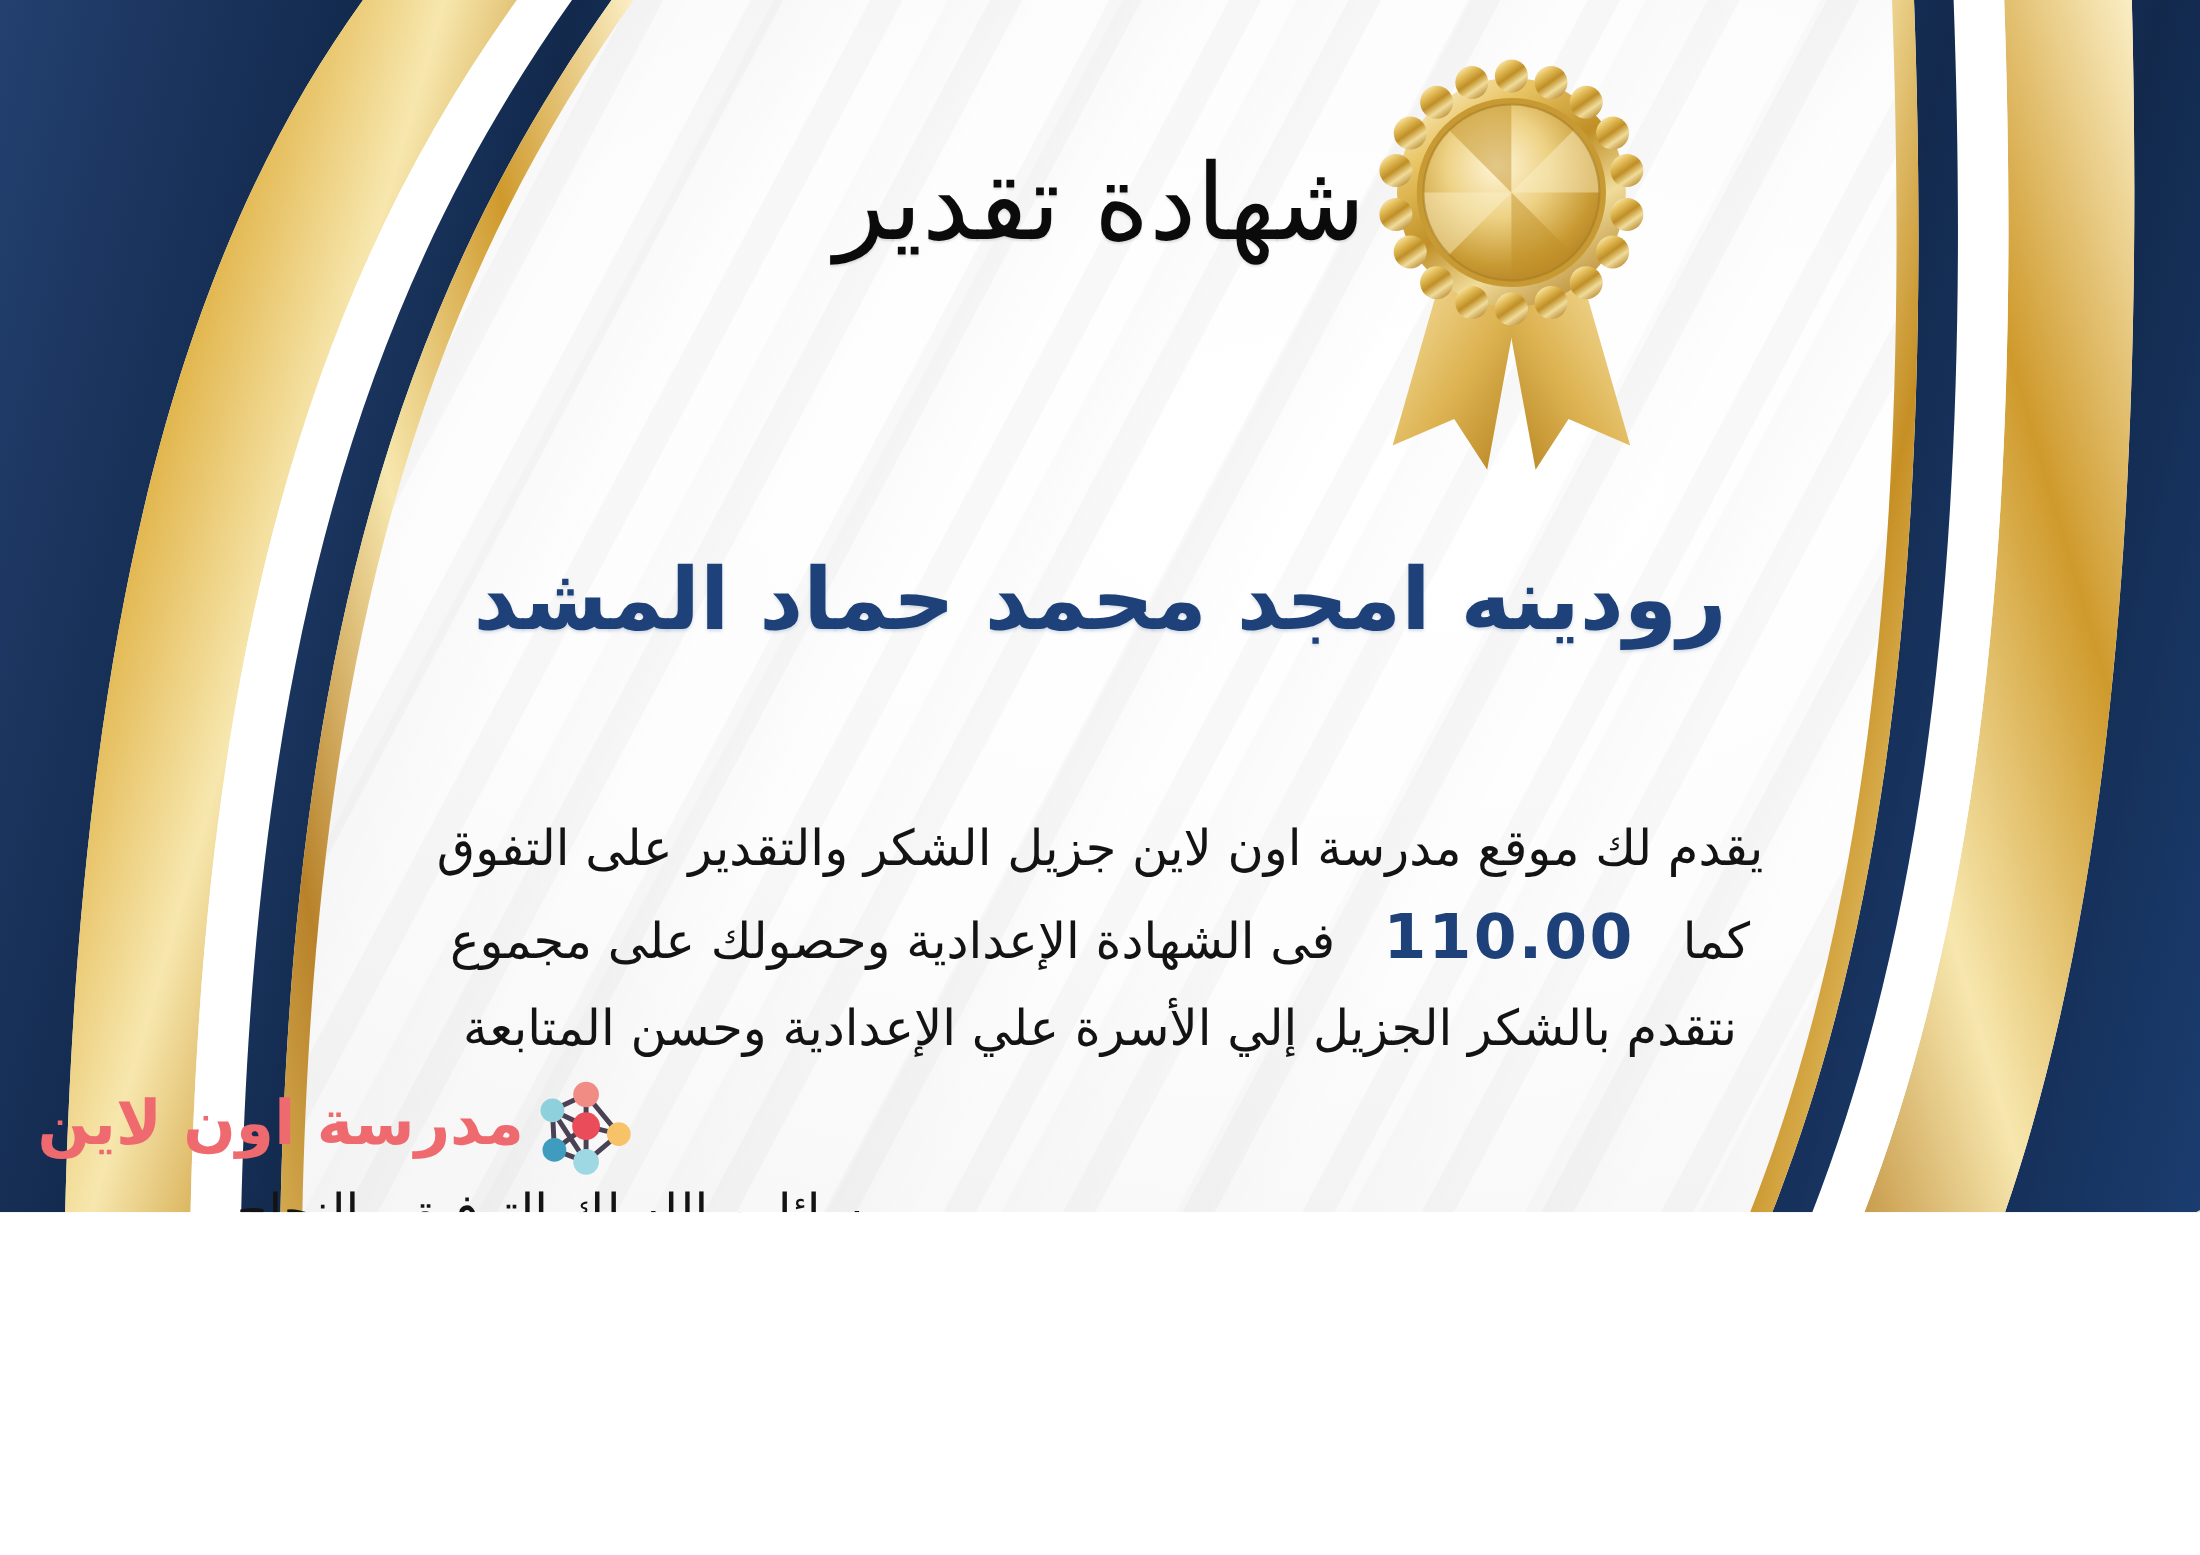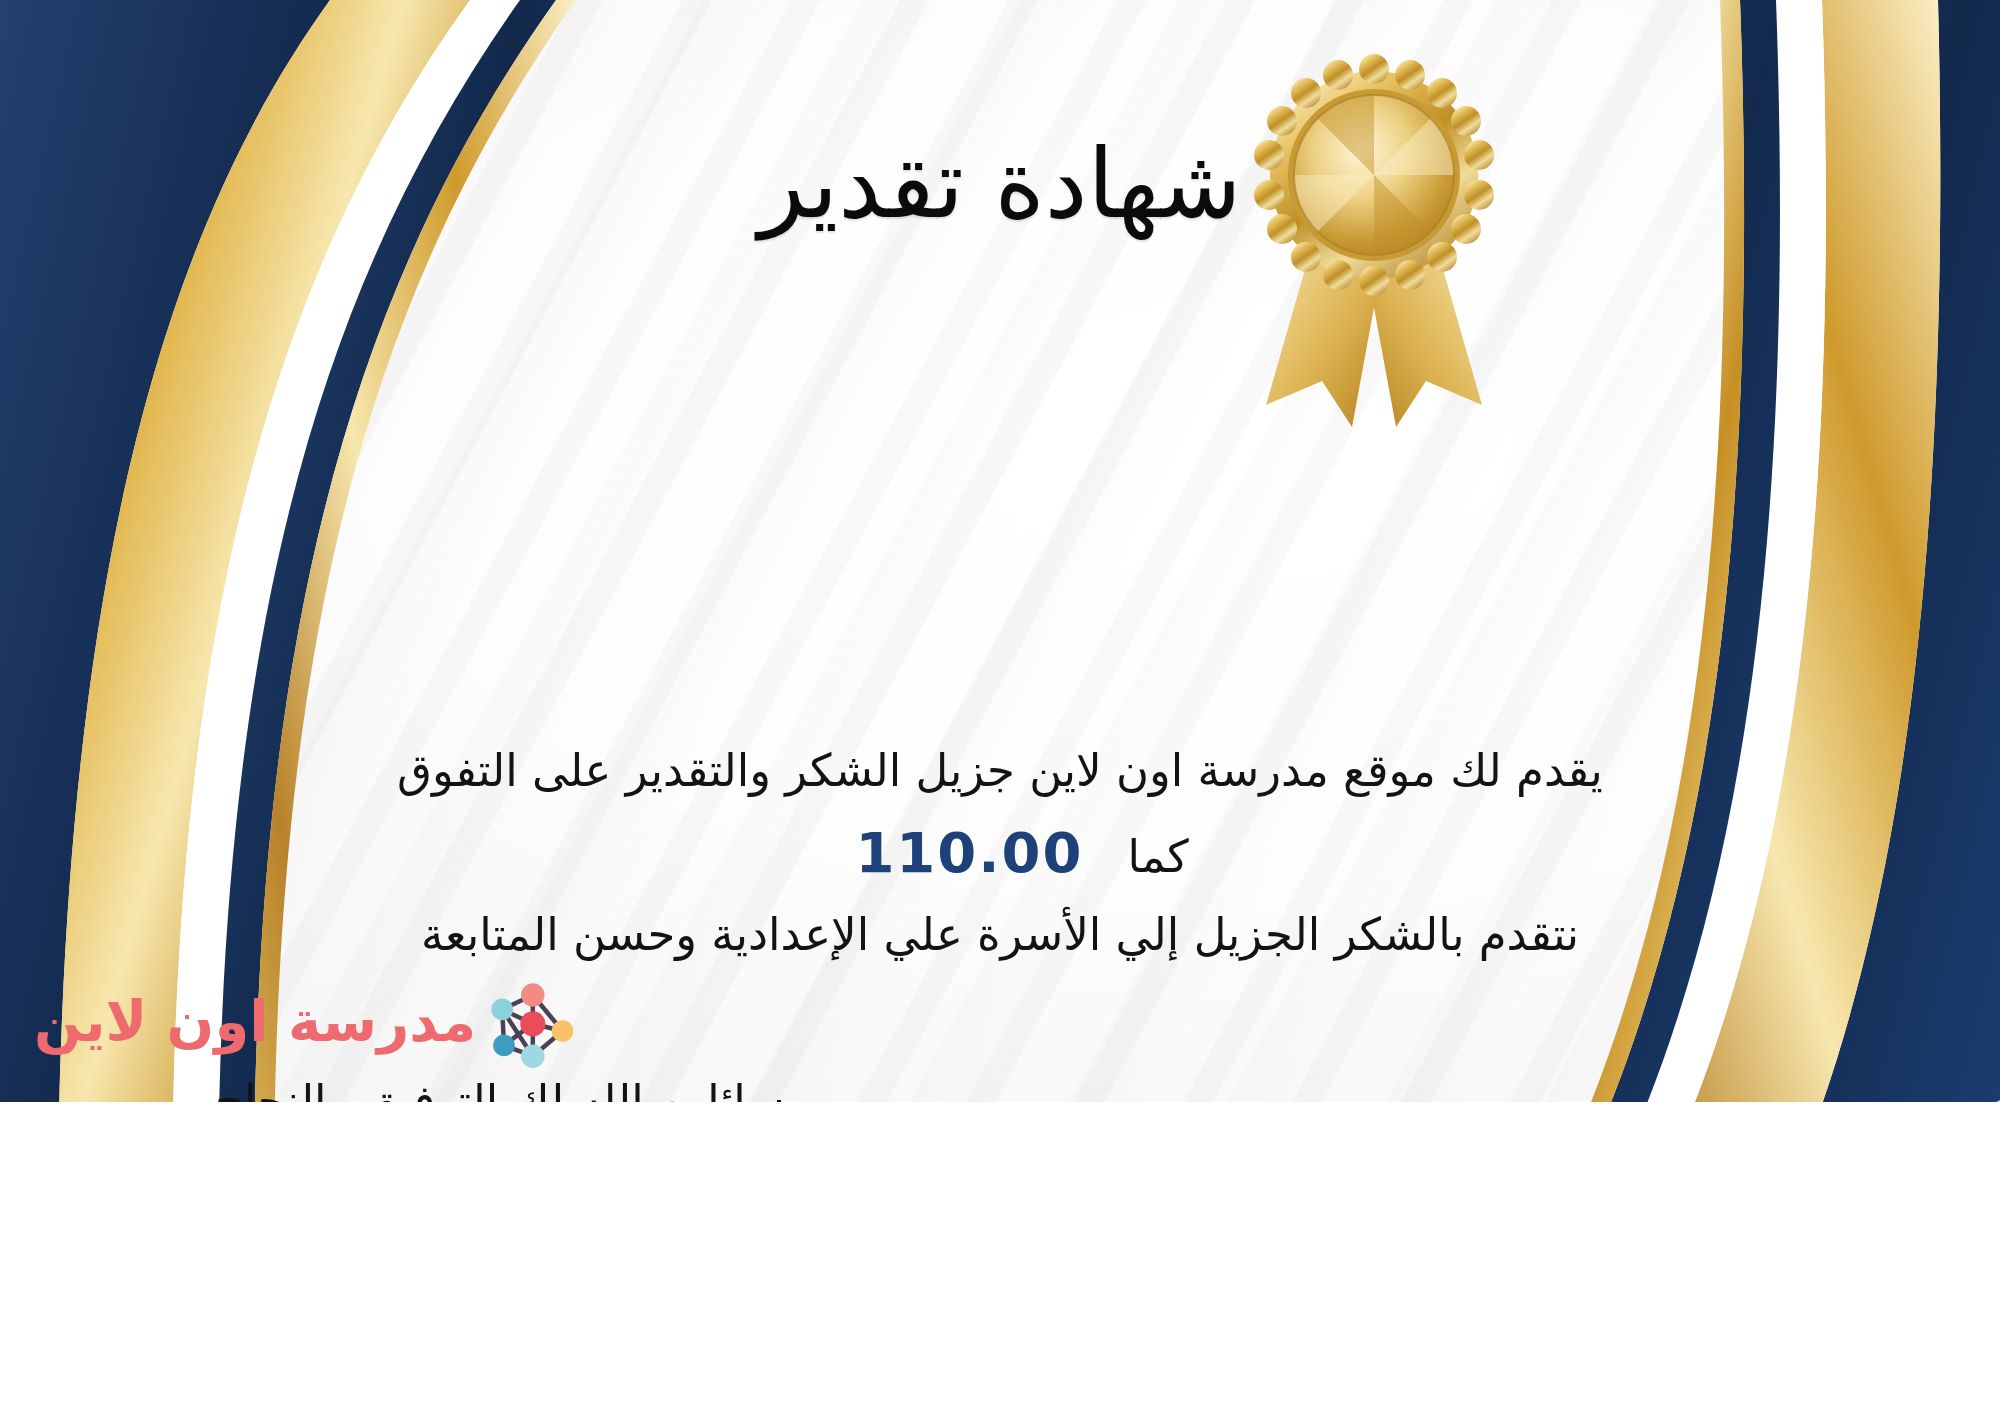--- a/index.html
+++ b/index.html
@@ -299,26 +299,28 @@
         <path d="M0,0 L0,80 A80,80 0 0,0 57,57 Z" fill="#c08f26"></path>
       </g>
       <circle cx="0" cy="0" r="80" fill="none" stroke="#a87d24" stroke-width="2" opacity="0.6"></circle>
     </g>
   </svg>
 
   <div class="content">
 
     <div class="cert-title">شهادة تقدير</div>
 
+    <div class="recipient-name">رودينه امجد محمد حماد المشد</div>
 
     <div class="body-text">
       <span class="body-line l1">يقدم لك موقع مدرسة اون لاين جزيل الشكر  والتقدير على التفوق</span>
       <span class="body-line l2">
         <span class="seg-left">كما</span>
         <span class="grade-value">110.00</span>
+        <span class="seg-right">فى الشهادة الإعدادية وحصولك على مجموع</span>
       </span>
       <span class="body-line l3">نتقدم  بالشكر الجزيل إلي الأسرة علي الإعدادية وحسن المتابعة</span>
     </div>
 
     <div class="closing-line">سائلين الله لك التوفيق  والنجاح</div>
   </div>
 
   <div class="logo">
     <div class="logo-text-block">
       <div class="logo-ar">مدرسة اون لاين</div>

